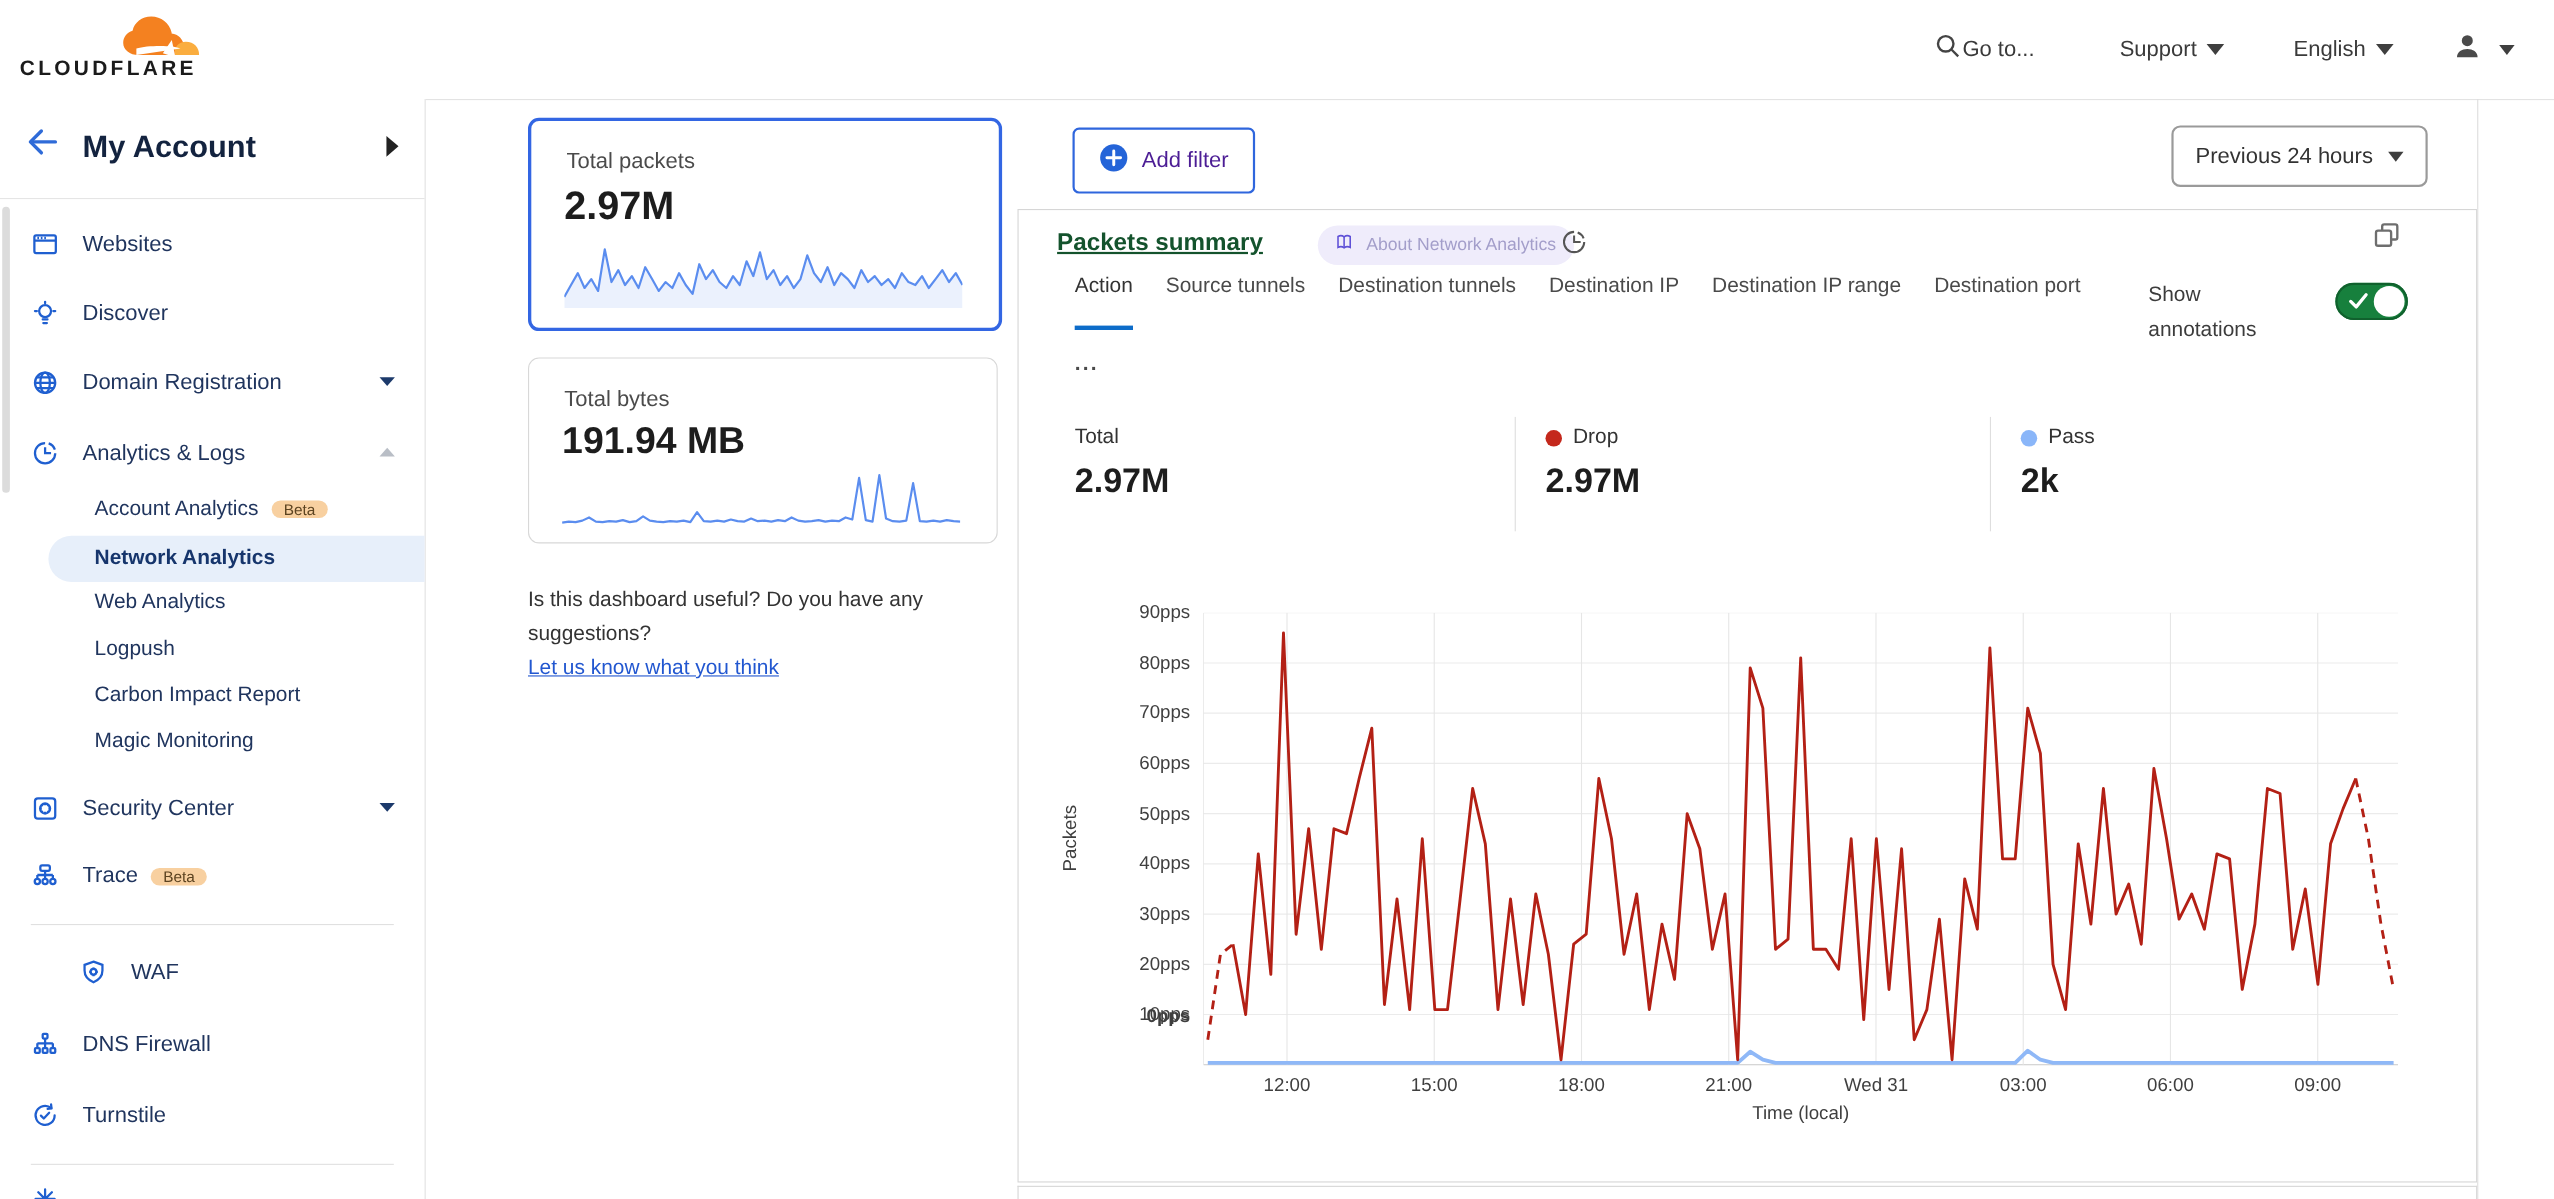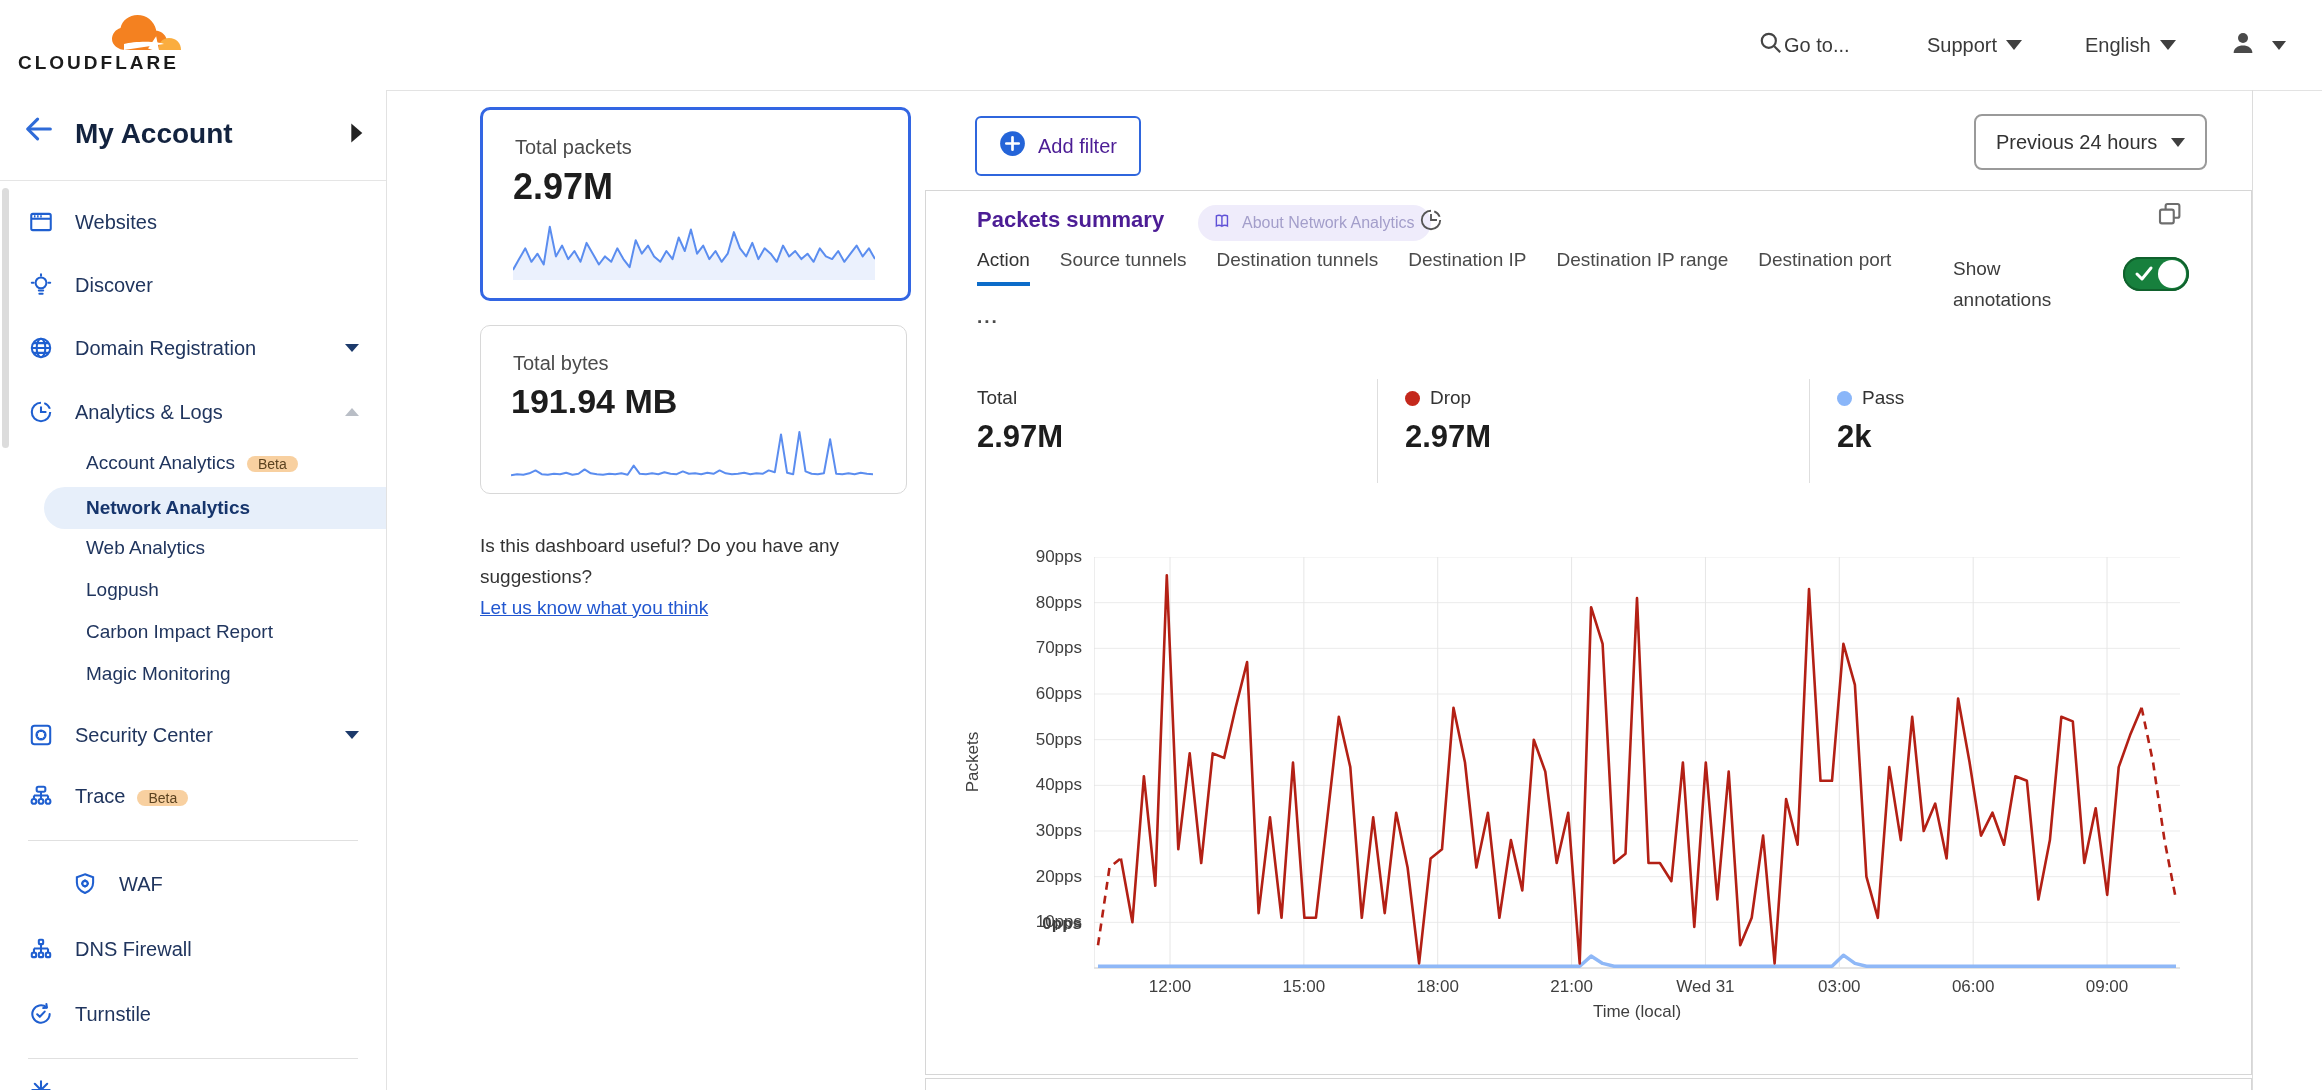--- a/index.html
+++ b/index.html
@@ -45,27 +45,27 @@
              padding:0 22px;border:2px solid #2f66dd;border-radius:6px;background:#fff;color:#4c1d95;
              font-size:20px;cursor:pointer;}
   .timerange{position:absolute;left:1974px;top:114px;height:52px;display:flex;align-items:center;gap:14px;
              padding:0 20px;border:2px solid #9a9a9a;border-radius:8px;background:#fff;color:#333;
              font-size:20px;cursor:pointer;}
 
   
   .gutterline{position:absolute;left:2252px;top:90px;width:1px;height:1000px;background:#dcdcdc;}
   .panel{position:absolute;left:925px;top:190px;width:1327px;height:885px;background:#fff;border:1px solid #d6d6d6;box-sizing:border-box;}
   .panel2{position:absolute;left:925px;top:1078px;width:1327px;height:12px;background:#fff;border:1px solid #d6d6d6;border-bottom:none;box-sizing:border-box;}
-  .ptitle{position:absolute;left:51px;top:16px;font-size:22px;font-weight:bold;color:#4c1d95;}
+  .ptitle{position:absolute;left:35px;top:16px;font-size:22px;font-weight:bold;color:#14532d;text-decoration:underline;}
   .about-badge{position:absolute;left:272px;top:14px;height:36px;display:flex;align-items:center;gap:9px;
                background:#efecfb;border-radius:18px;padding:0 16px;font-size:16px;color:#a39eca;cursor:pointer;}
   .pie-gray{position:absolute;left:492px;top:16px;cursor:pointer;}
   .dup-icon{position:absolute;left:1229px;top:8px;cursor:pointer;}
   .tabs{position:absolute;left:51px;top:58px;width:950px;display:flex;flex-wrap:wrap;column-gap:30px;row-gap:18px;}
-  .tab{font-size:19px;color:#4a4a4a;padding-bottom:11px;cursor:pointer;white-space:nowrap;}
+  .tab{font-size:19px;color:#4a4a4a;padding-bottom:25px;cursor:pointer;white-space:nowrap;}
   .tab.active{color:#333;border-bottom:4px solid #0d6cc9;}
   .more-dots{font-size:19px;color:#4a4a4a;letter-spacing:2px;font-weight:bold;cursor:pointer;padding-top:2px;}
   .annot{position:absolute;left:1027px;top:62px;width:150px;font-size:19px;color:#3c3c3c;line-height:31px;}
   .toggle{position:absolute;left:1197px;top:66px;width:66px;height:34px;background:#17803d;border-radius:17px;cursor:pointer;box-shadow:inset 0 0 0 2px #10612d;}
   .toggle .knob{position:absolute;right:3px;top:3px;width:28px;height:28px;border-radius:50%;background:#fff;}
 
   .stat{position:absolute;top:196px;}
   .stat .slabel{font-size:19px;color:#333;display:flex;align-items:center;gap:10px;}
   .stat .svalue{font-size:31px;font-weight:bold;color:#1d1d1d;margin-top:10px;}
   .dot{width:15px;height:15px;border-radius:50%;display:inline-block;}

